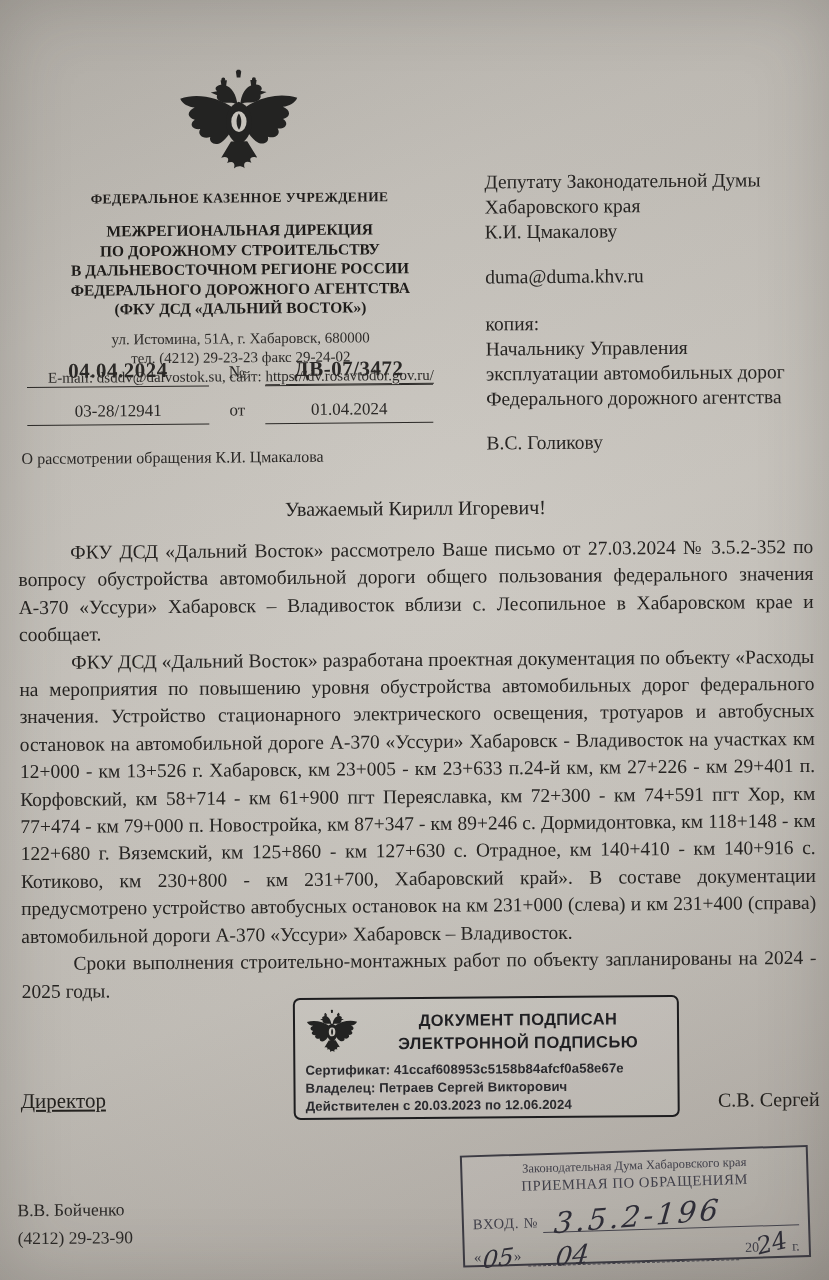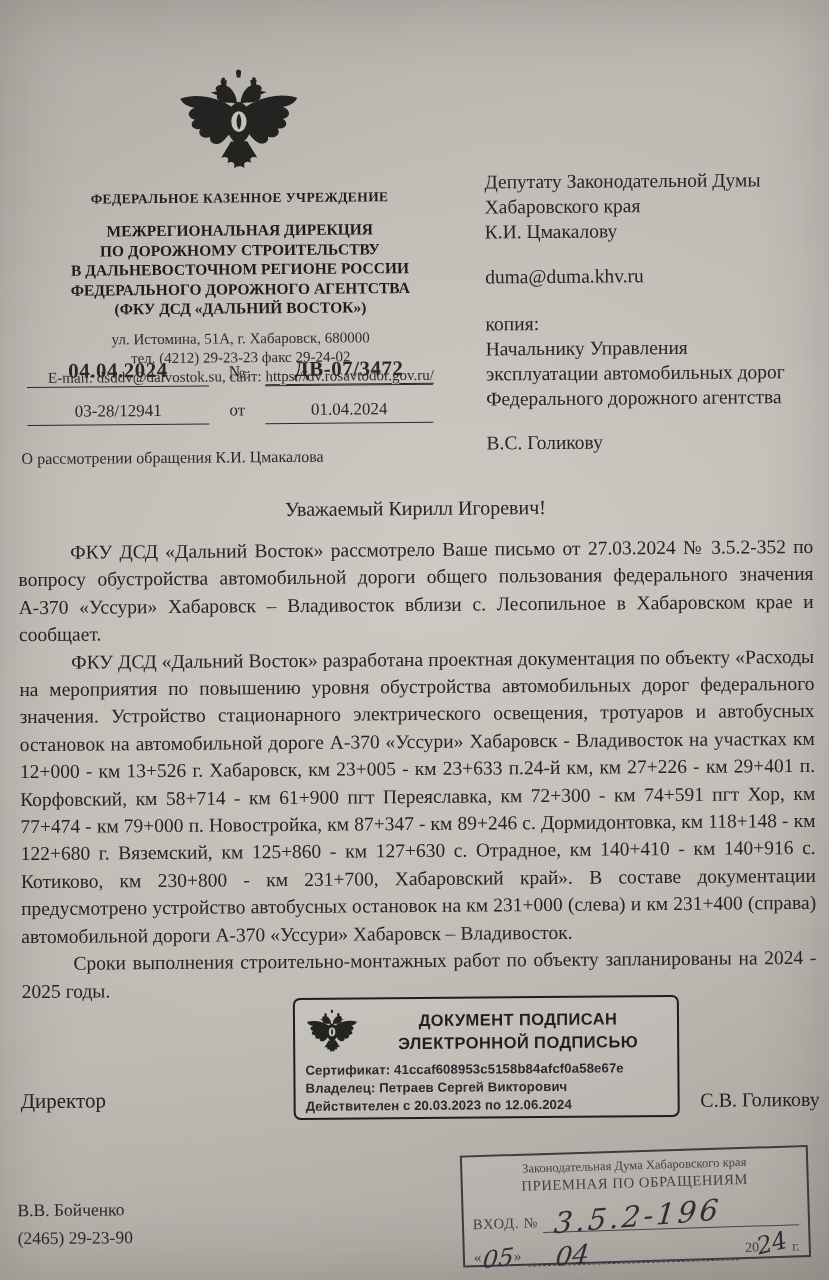--- a/index.html
+++ b/index.html
@@ -53,21 +53,21 @@
     border:2.5px solid #1d1d1f;border-radius:7px;padding:7px 10px 6px 10px;box-sizing:border-box;
     font-family:"Liberation Sans","DejaVu Sans",sans-serif;background:rgba(255,255,255,0.10);}
   .esig-top{display:flex;align-items:center;gap:10px;}
   .esig-eagle{width:54px;height:52px;flex:0 0 auto;}
   .esig-title{flex:1;text-align:center;font-size:16.5px;line-height:23px;
     font-weight:bold;letter-spacing:.4px;color:#1f1f22;}
   .esig-info{margin-top:3px;font-size:13.2px;line-height:18px;font-weight:bold;
     color:#2a2a2e;letter-spacing:.1px;}
 
   
-  .director{position:absolute;left:16px;top:1086px;font-size:21px;color:#24221f;}
+  .director{position:absolute;left:16px;top:1086px;font-size:21px;color:#24221f;text-decoration:underline;}
   .signer{position:absolute;right:14px;top:1091px;font-size:20px;color:#24221f;}
   .executor{position:absolute;left:12px;top:1150px;font-size:17.5px;line-height:28px;color:#2b2927;margin-top:43px;}
 
   
   .rstamp{position:absolute;left:456px;top:1152px;width:348px;height:112px;
     border:2px solid #3c3b43;transform:rotate(-1.3deg);box-sizing:border-box;
     padding:6px 9px 4px 9px;color:#41404a;background:rgba(255,255,255,0.07);}
   .rstamp .l1{text-align:center;font-size:12.6px;}
   .rstamp .l2{text-align:center;font-size:14.6px;letter-spacing:.6px;margin-top:1px;}
   .rrow{display:flex;align-items:flex-end;margin-top:8px;}
@@ -175,24 +175,24 @@
         </div>
       </div>
       <div class="esig-info">
         <div>Сертификат: 41ccaf608953c5158b84afcf0a58e67e</div>
         <div>Владелец: Петраев Сергей Викторович</div>
         <div>Действителен с 20.03.2023 по 12.06.2024</div>
       </div>
     </div>
 
     <div class="director">Директор</div>
-    <div class="signer">С.В. Голикову</div>
+    <div class="signer">С.В. Сергей</div>
     <div class="executor">
       <div>В.В. Бойченко</div>
-      <div>(2465) 29-23-90</div>
+      <div>(4212) 29-23-90</div>
     </div>
 
     <div class="rstamp">
       <div class="l1">Законодательная Дума Хабаровского края</div>
       <div class="l2">ПРИЕМНАЯ ПО ОБРАЩЕНИЯМ</div>
       <div class="rrow">
         <span class="rlabel">ВХОД. №</span>
         <span class="rline">
           <span class="hand hand-entry">3.5.2-196</span>
         </span>

